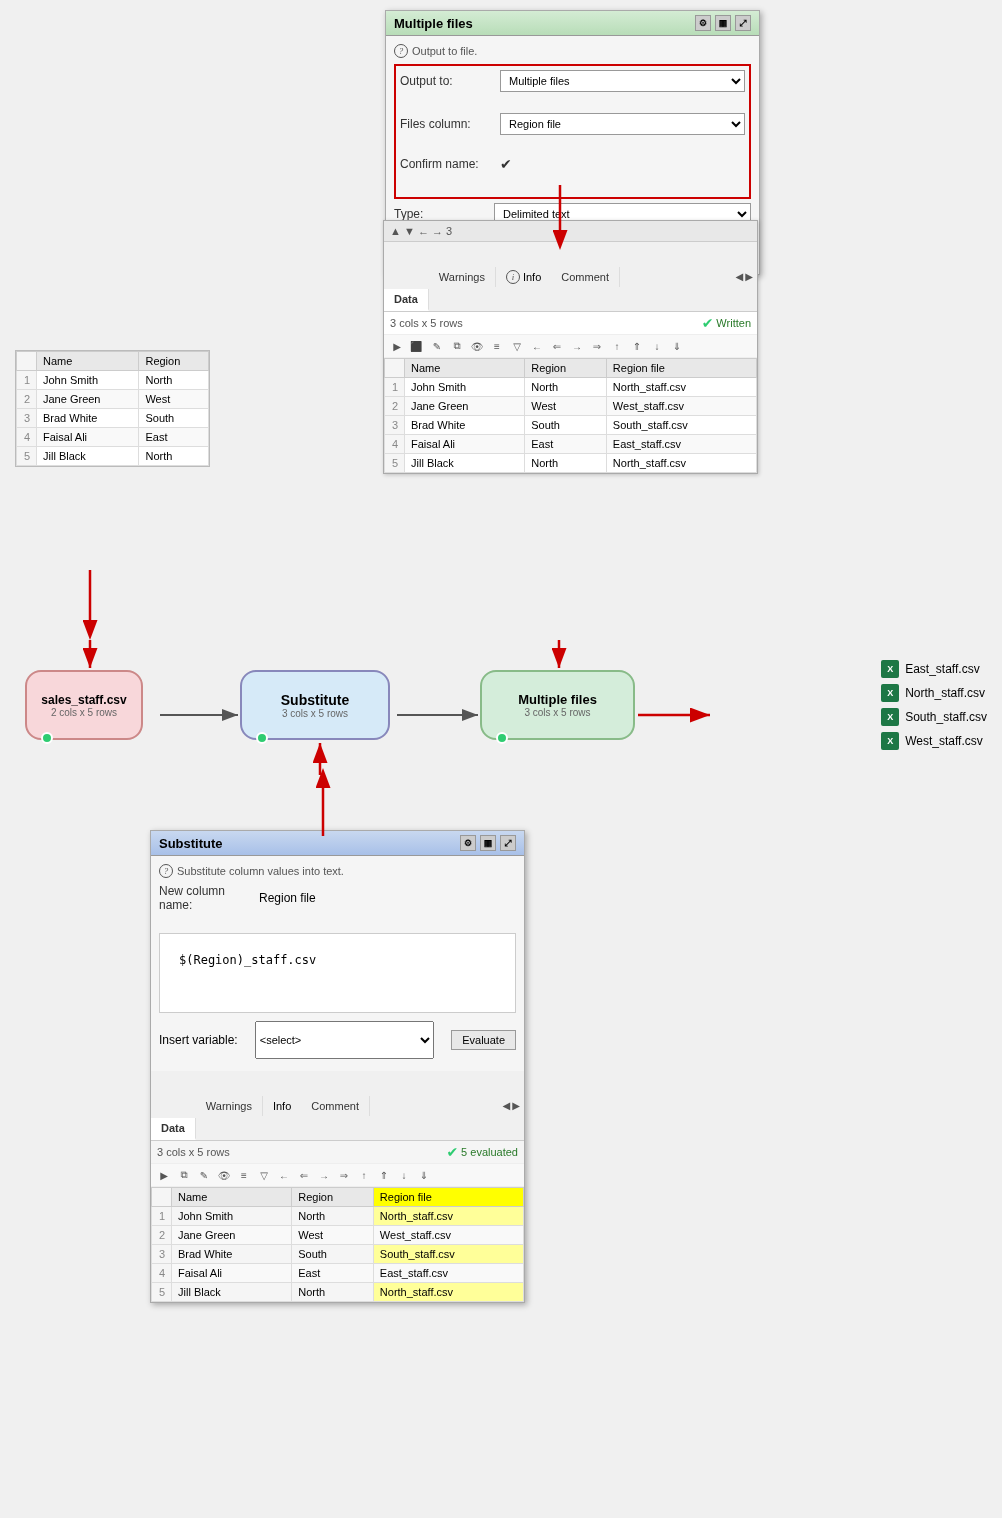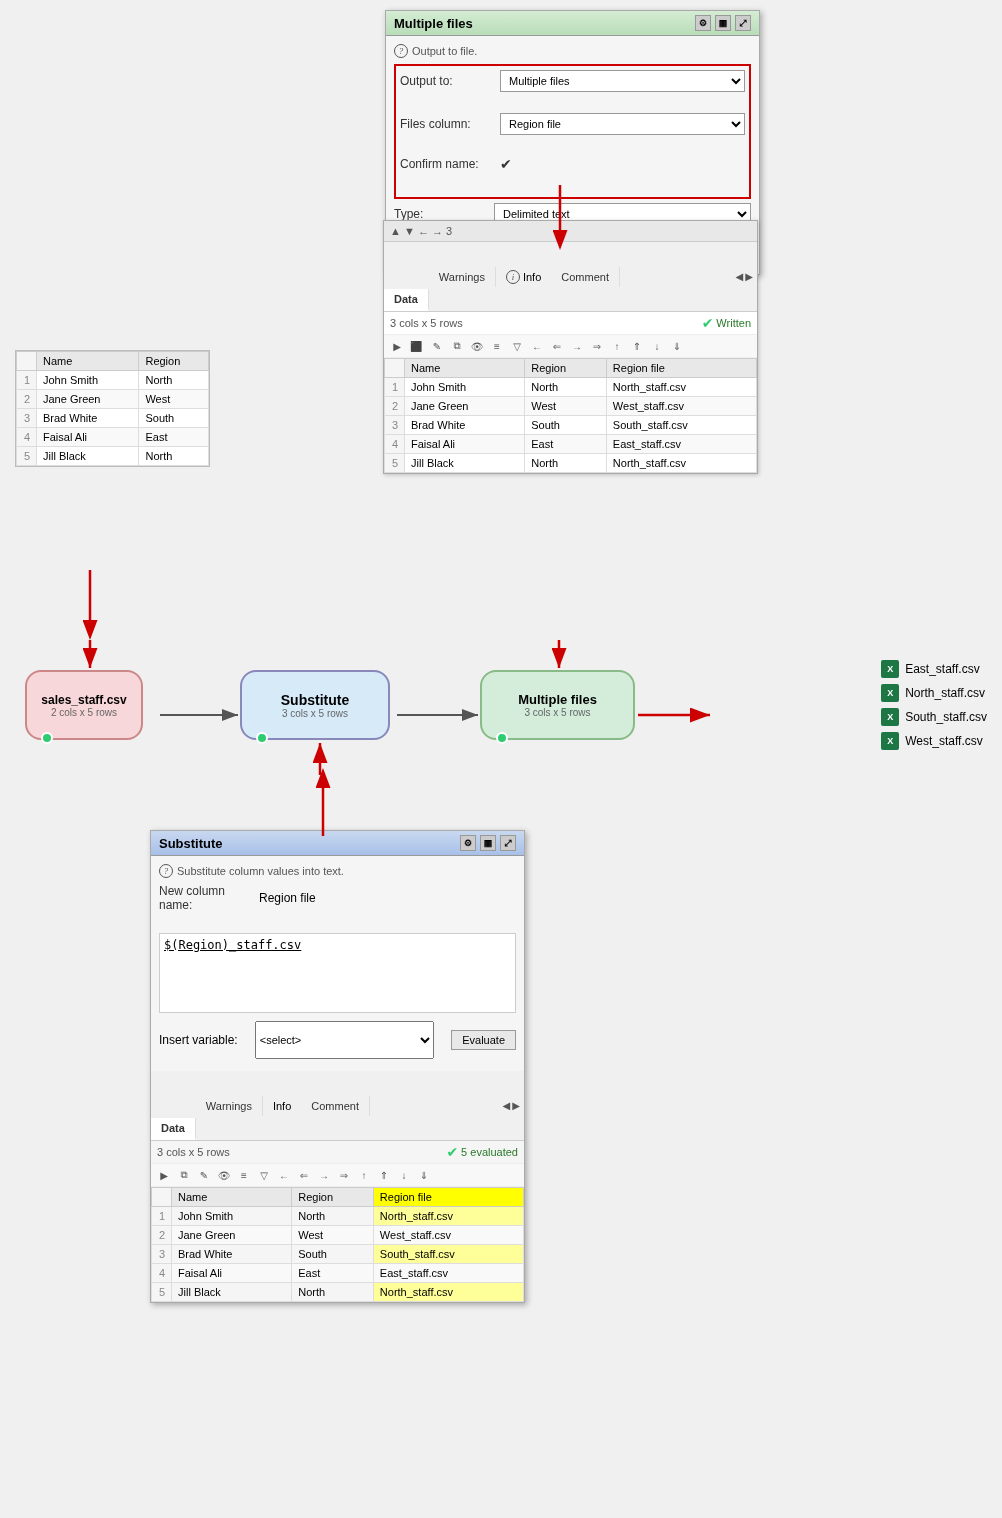--- a/index.html
+++ b/index.html
@@ -259,26 +259,25 @@
       background: #f5f5f5;
       border: 1px solid #aaa;
       box-shadow: 2px 2px 6px rgba(0,0,0,0.3);
     }
     .dialog-substitute .dialog-title-bar {
       background: linear-gradient(to bottom, #c8d8f0, #a8c0e8);
     }
     .code-area {
       background: white;
       border: 1px solid #ccc;
-      padding: 4px;
+      padding: 19px;
       margin: 4px 0;
       font-family: monospace;
       font-size: 12px;
       min-height: 80px;
-      text-decoration: underline;
     }
     .insert-row {
       display: flex;
       align-items: center;
       gap: 17px;
       padding: 4px 0;
     }
     .evaluate-btn {
       background: #e8e8e8;
       border: 1px solid #999;

